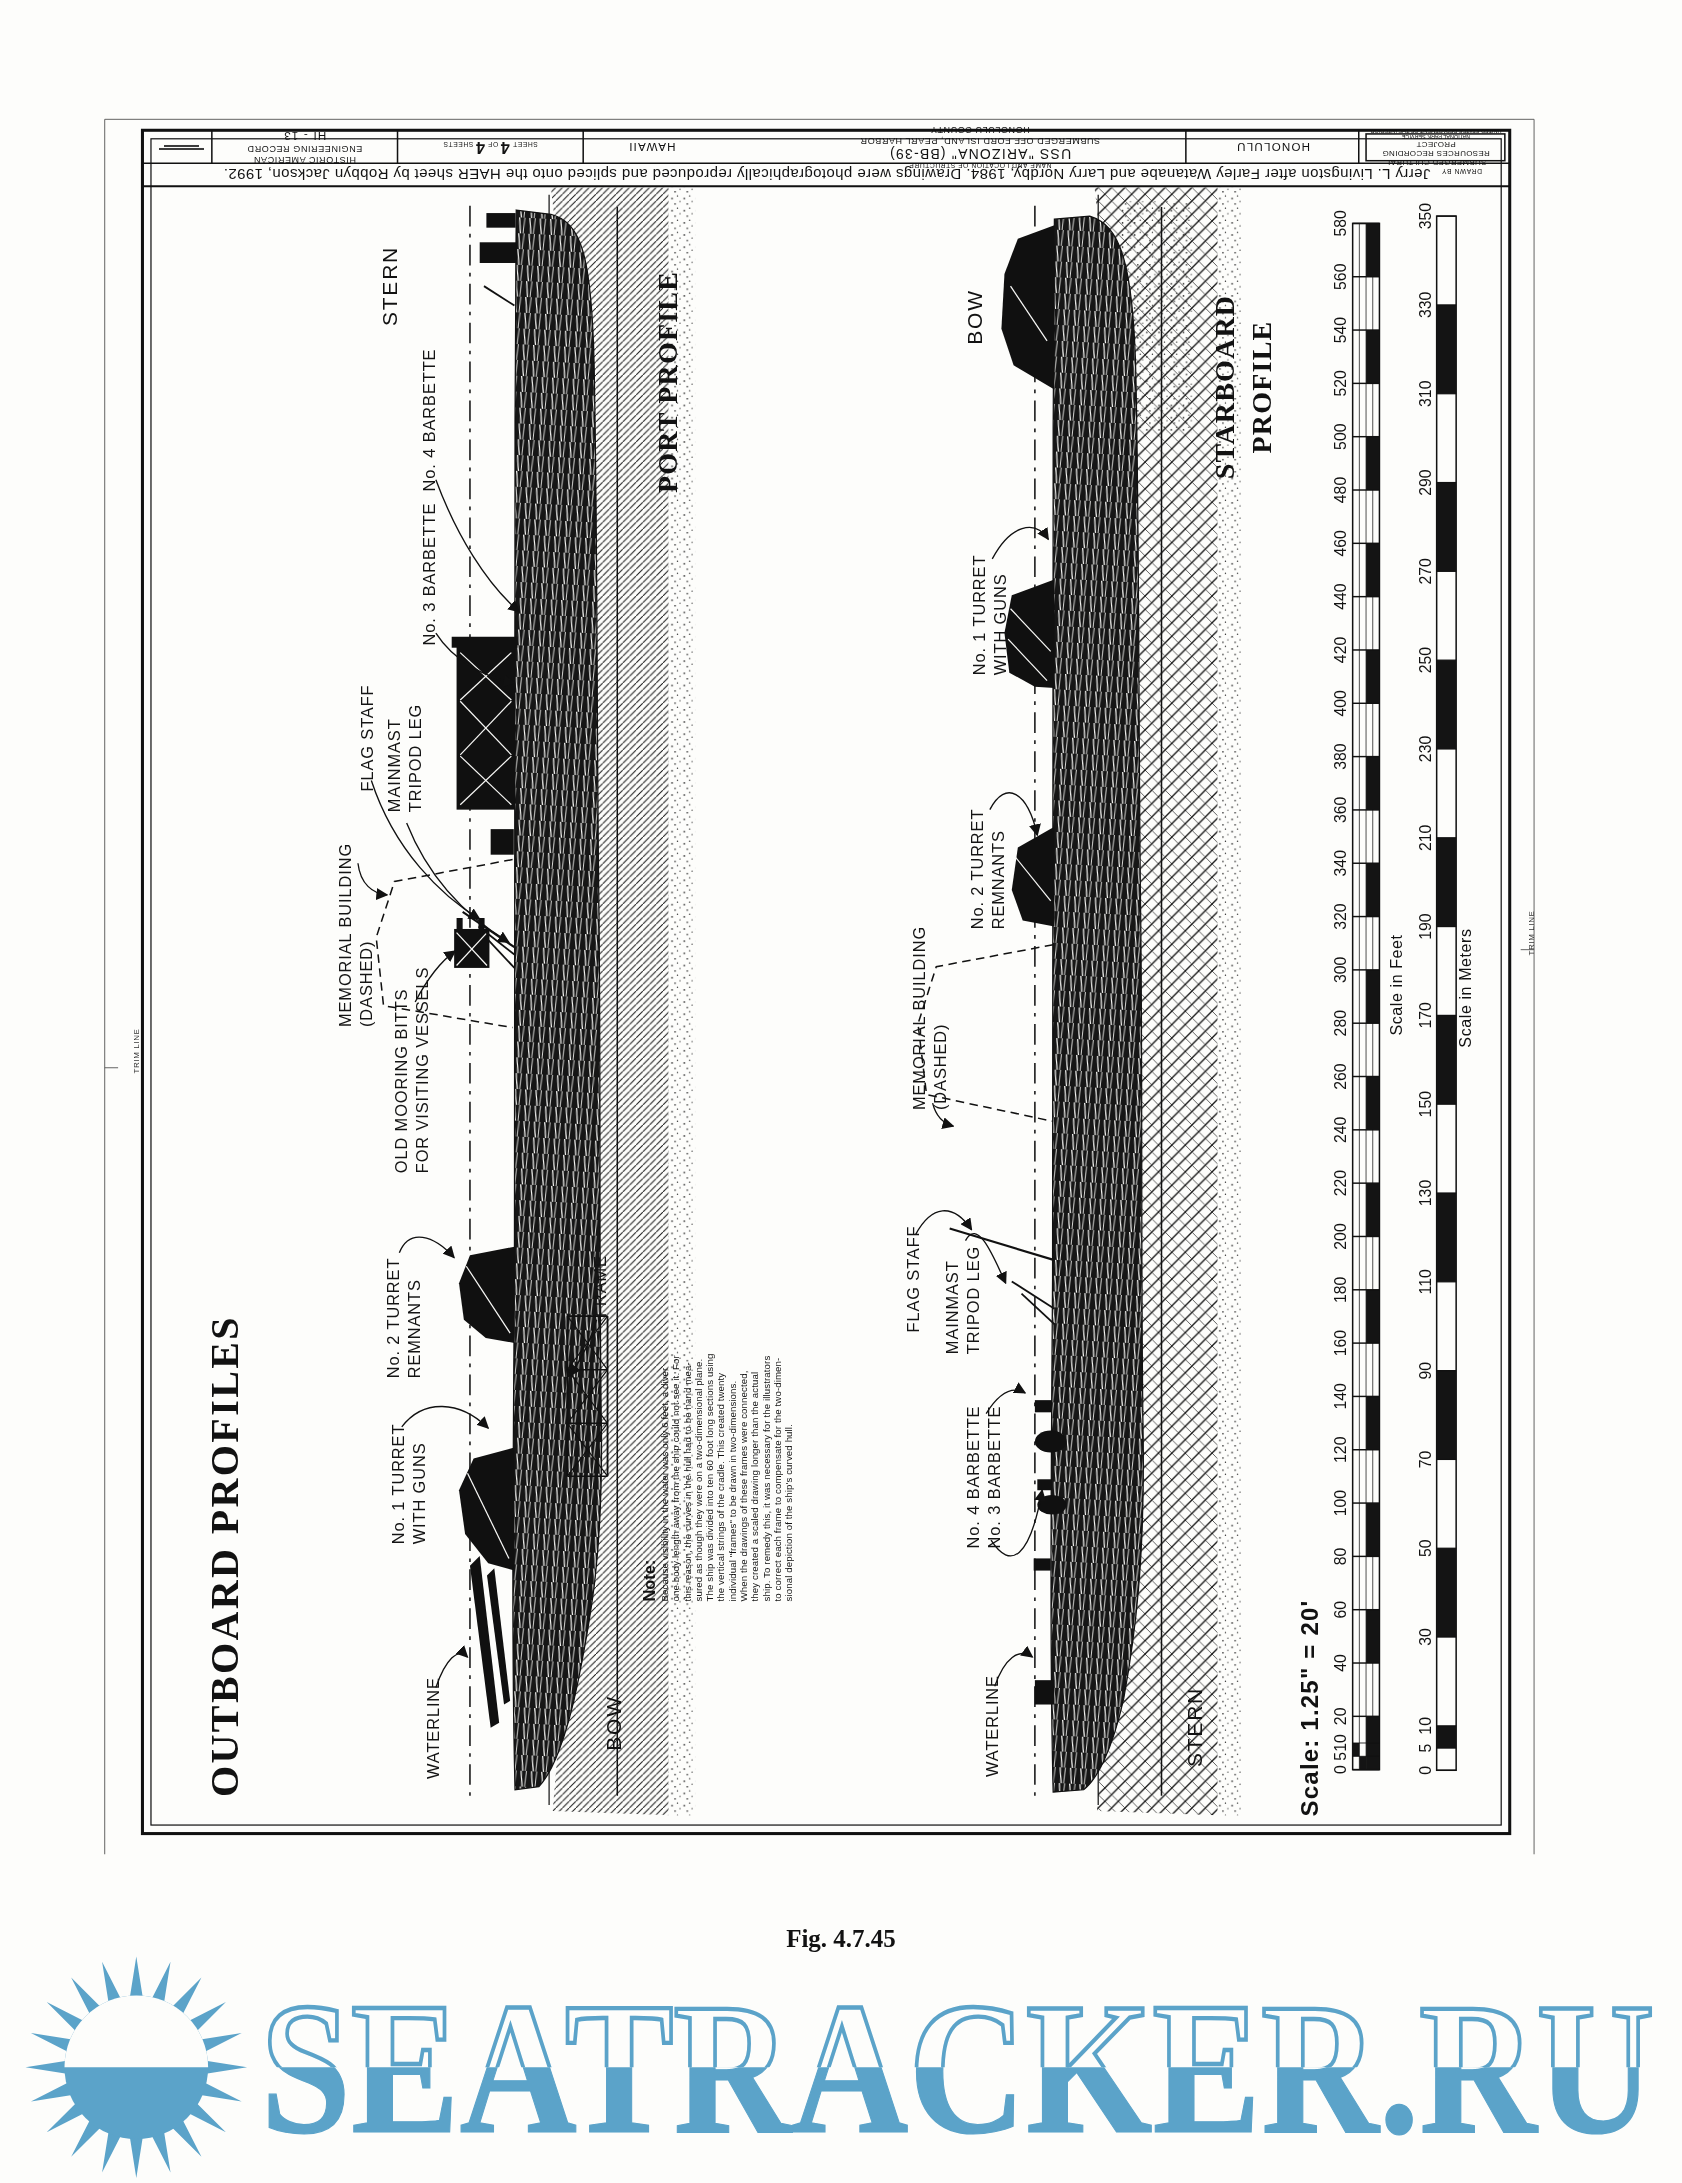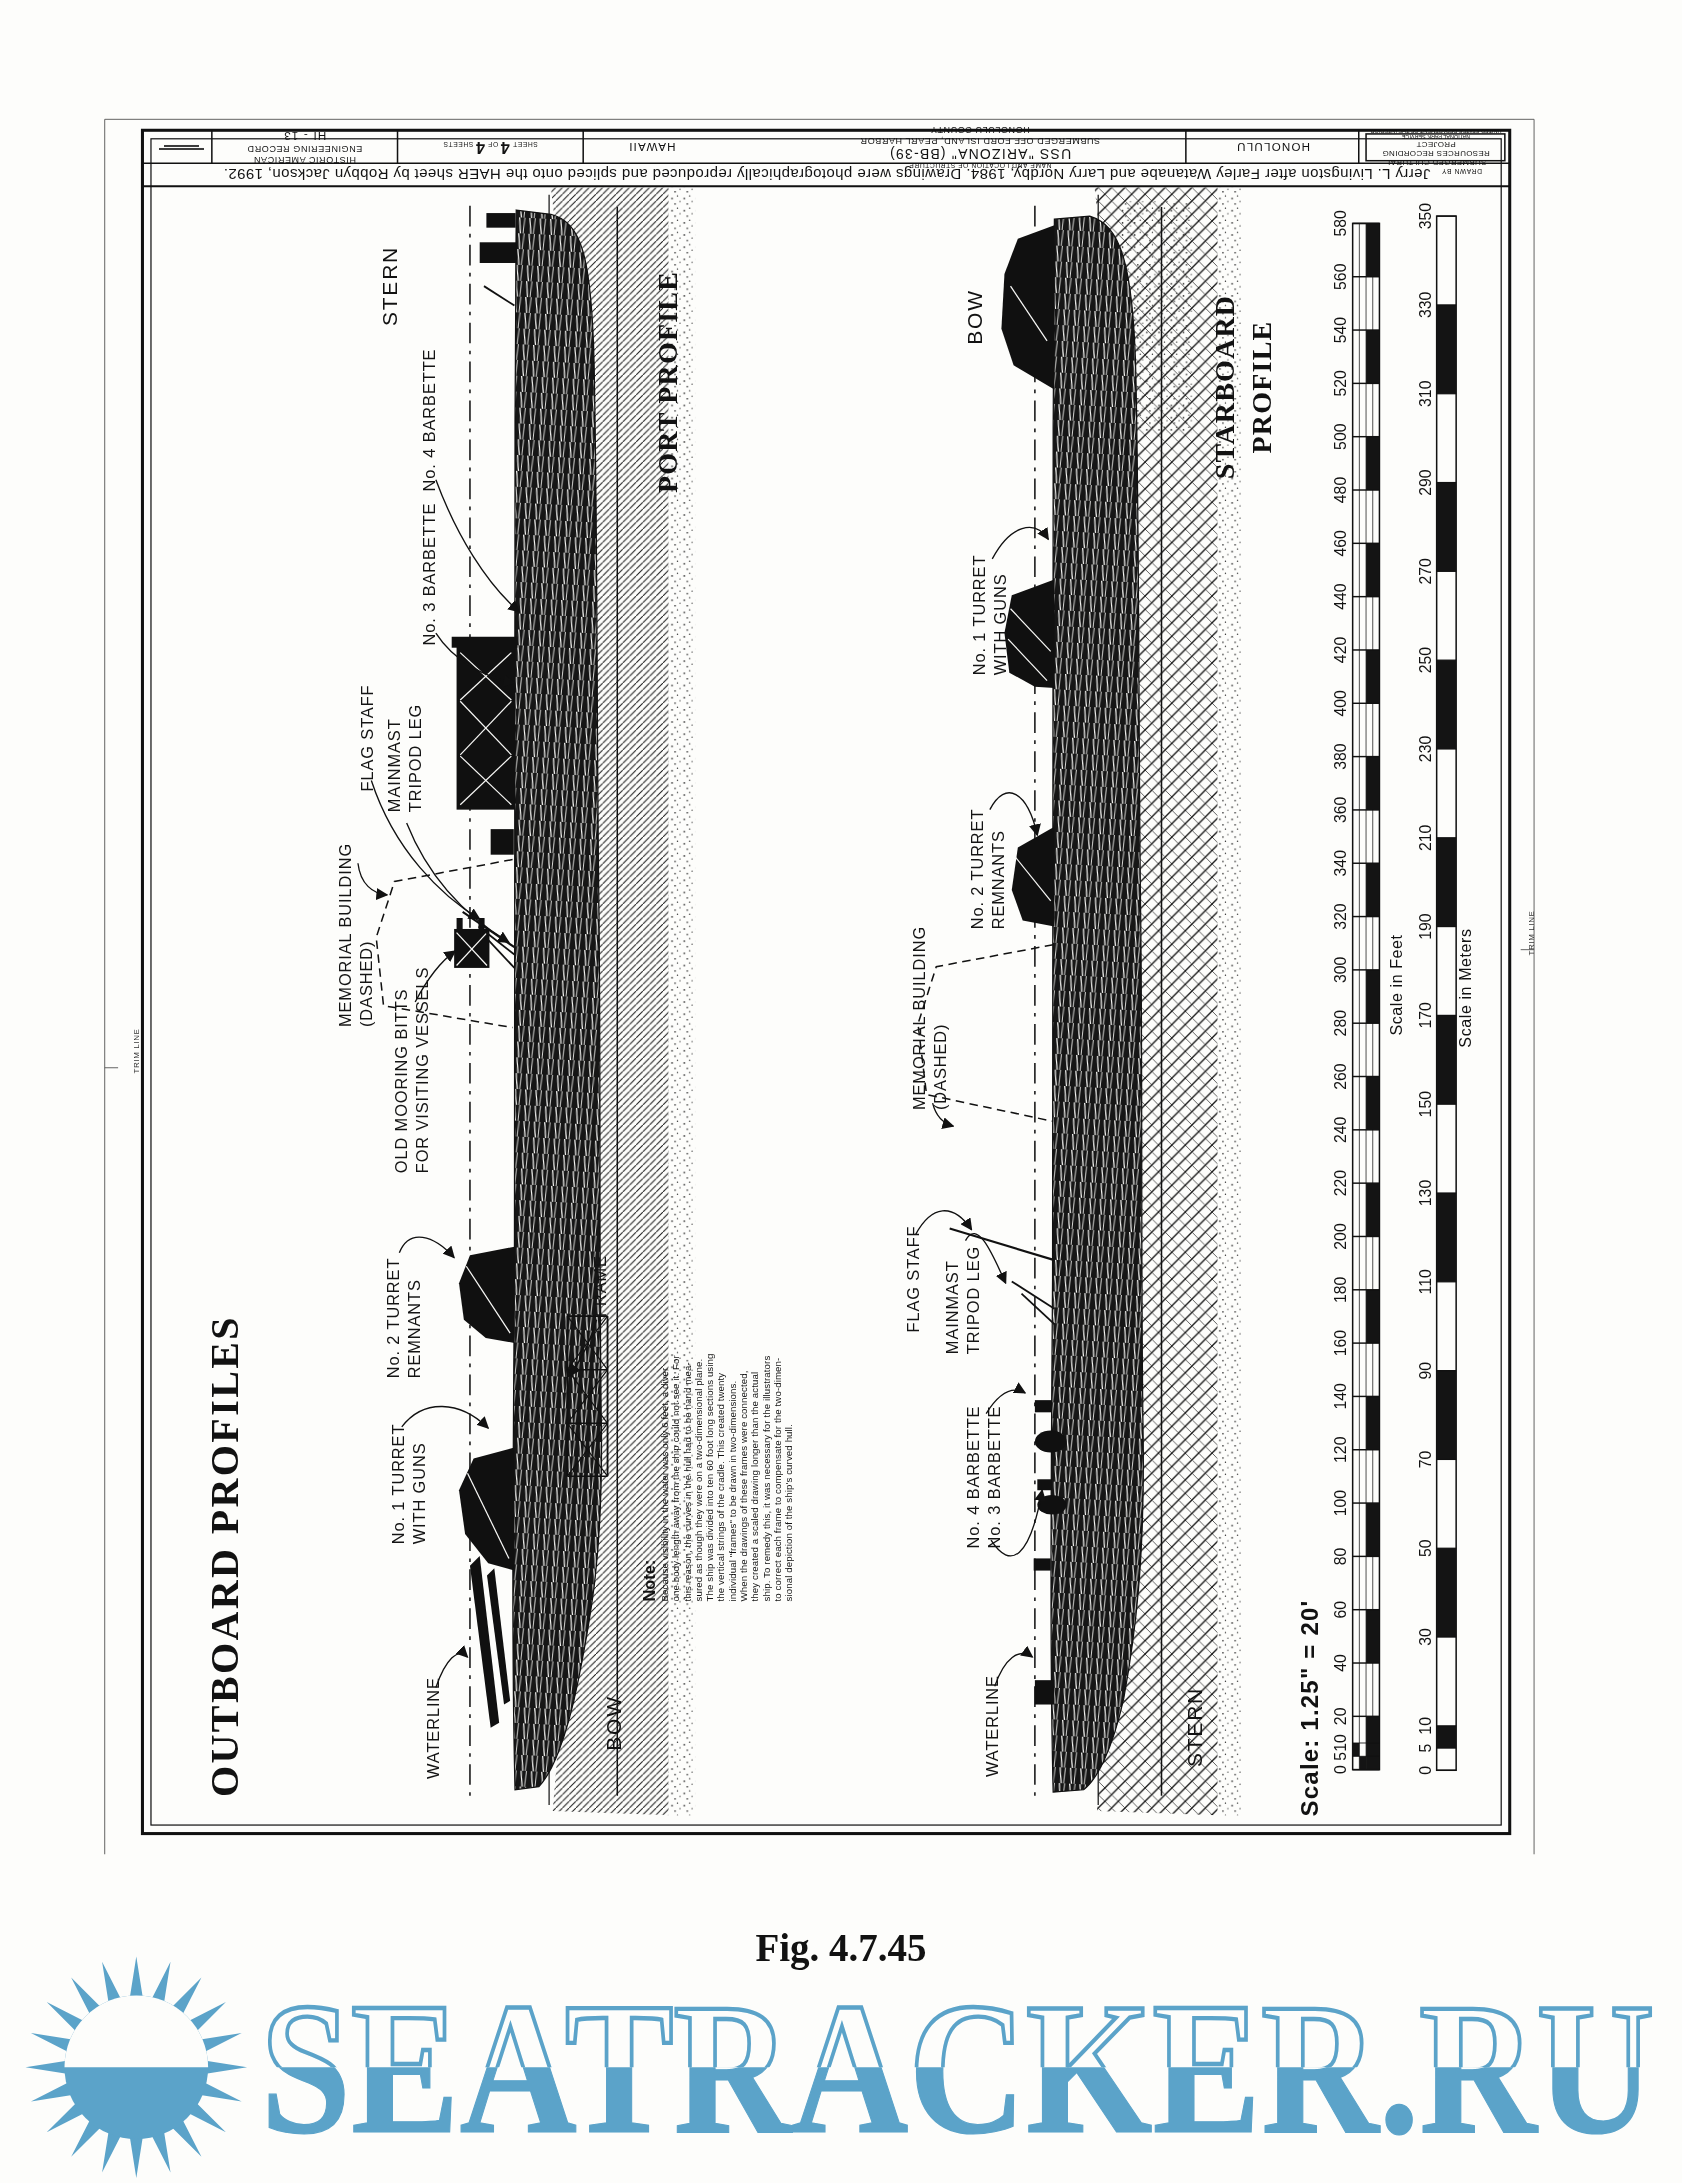--- a/index.html
+++ b/index.html
@@ -12,21 +12,21 @@
           transform-origin:center;white-space:nowrap;display:block;}
   .flipbox{position:absolute;display:flex;align-items:center;justify-content:center;}
   .flipbox>.inner{transform:rotate(180deg);text-align:center;}
   .lbl{font-size:16.4px;letter-spacing:0.9px;color:#141414;}
   .two>span{display:block;line-height:21px;text-align:left;}
   .cap34{font-size:21px;letter-spacing:1.8px;}
   .serifhead{font-family:"Liberation Serif",serif;font-weight:bold;font-size:28px;letter-spacing:1.2px;}
   .serifhead2>span{display:block;line-height:37px;text-align:center;font-family:"Liberation Serif",serif;
                    font-weight:bold;font-size:28px;letter-spacing:1.2px;}
   .bigtitle{font-family:"Liberation Serif",serif;font-weight:bold;font-size:40px;letter-spacing:2.4px;}
-  .figcap{position:absolute;font-family:"Liberation Serif",serif;font-weight:bold;font-size:39px;}
+  .figcap{position:absolute;font-family:"Liberation Serif",serif;font-weight:bold;font-size:25px;}
   .notebox{width:245px;white-space:normal;}
   .notebox .nh{font-weight:bold;font-size:16.4px;margin-bottom:4.9px;}
   .notebox .nl{display:block;white-space:nowrap;font-size:9.7px;line-height:11.3px;letter-spacing:0.1px;}
   .tb-label{font-size:6.7px;letter-spacing:0.6px;}
   .tb-small{font-size:9px;letter-spacing:0.6px;line-height:11px;}
   .tb-big{font-size:14px;letter-spacing:1.2px;}
   .tb-mid{font-size:11.6px;letter-spacing:1.2px;}
   .sheetnum{font-size:16px;font-weight:bold;}
   .credit{font-size:15px;letter-spacing:0.4px;white-space:nowrap;}
   .drawnby{font-size:6.7px;letter-spacing:0.6px;margin-right:11px;}

